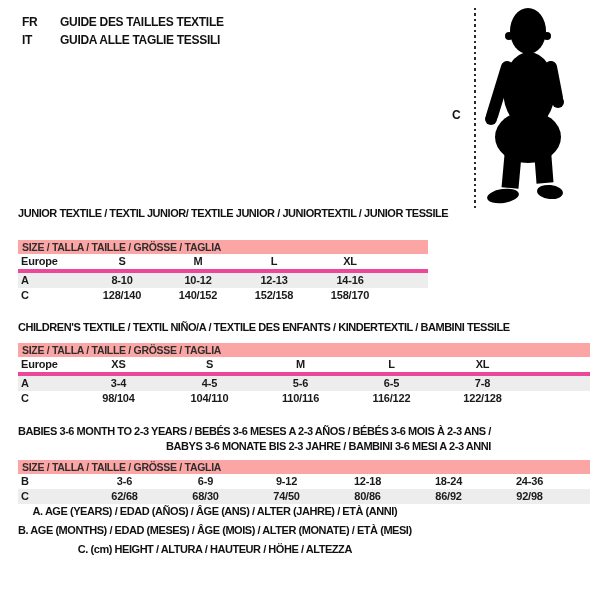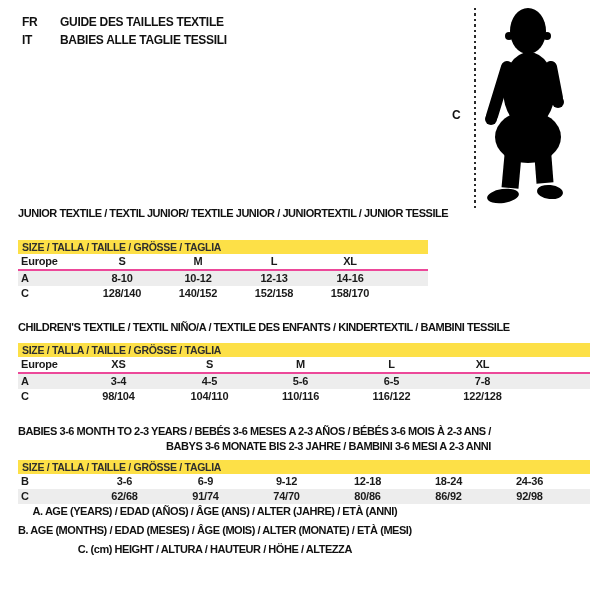--- a/index.html
+++ b/index.html
@@ -21,43 +21,43 @@
   
   .sec-title{position:absolute;left:18px;white-space:nowrap;
     font:700 11px/15px "Liberation Sans",sans-serif;letter-spacing:-0.45px;color:#111;}
   #jr-title{top:206px;}
   #ch-title{top:320px;}
   #bb-title{top:424px;text-align:right;}
   
   .size-table{position:absolute;border-collapse:collapse;table-layout:fixed;
     font:700 11px/1 "Liberation Sans",sans-serif;letter-spacing:-0.2px;color:#1a1a1a;}
   .size-table td{padding:0;margin:0;text-align:center;height:15px;vertical-align:middle;overflow:hidden;}
-  .size-table .band td{background:#fde047;text-align:left;padding-left:4px;height:14px;
+  .size-table .band td{background:#fca5a5;text-align:left;padding-left:4px;height:14px;
     font-size:10.5px;letter-spacing:-0.3px;color:#2e2e2e;}
   .size-table .lab{text-align:left;padding-left:3px;}
-  .size-table .hdr td{border-bottom:2px solid #ec4899;}
+  .size-table .hdr td{border-bottom:4px solid #ec4899;}
   .size-table .shade td{background:#ededed;}
   .t-junior{left:18px;top:240px;width:410px;}
   .t-children{left:18px;top:343px;width:572px;}
   .t-babies{left:18px;top:460px;width:572px;}
   
   .legend{position:absolute;left:18px;top:502px;white-space:nowrap;
     font:700 11px/19px "Liberation Sans",sans-serif;letter-spacing:-0.45px;color:#111;text-align:center;}
 </style>
 </head>
 <body>
 
 <div class="languages">
   <div class="lang-row">
     <span class="lang-code">FR</span>
     <span class="lang-label">GUIDE DES TAILLES TEXTILE</span>
   </div>
   <div class="lang-row">
     <span class="lang-code">IT</span>
-    <span class="lang-label">BABIES ALLE TAGLIE TESSILI</span>
+    <span class="lang-label">GUIDA ALLE TAGLIE TESSILI</span>
   </div>
 </div>
 
 <span class="c-label">C</span>
 <div class="dotted-line"></div>
 <svg class="baby-svg" width="106" height="210" viewBox="0 0 106 210" fill="#000000">
   <ellipse cx="44" cy="27" rx="18" ry="23"></ellipse>
   <circle cx="25" cy="32" r="4"></circle>
   <circle cx="63" cy="32" r="4"></circle>
   <ellipse cx="45" cy="86" rx="26" ry="38"></ellipse>
@@ -183,22 +183,22 @@
       <td>6-9</td>
       <td>9-12</td>
       <td>12-18</td>
       <td>18-24</td>
       <td>24-36</td>
       <td></td>
     </tr>
     <tr class="shade">
       <td class="lab">C</td>
       <td>62/68</td>
-      <td>91/74</td>
-      <td>74/70</td>
+      <td>68/30</td>
+      <td>74/50</td>
       <td>80/86</td>
       <td>86/92</td>
       <td>92/98</td>
       <td></td>
     </tr>
   </tbody>
 </table>
 
 <div class="legend">
   <div>A. AGE (YEARS) / EDAD (AÑOS) / ÂGE (ANS) / ALTER (JAHRE) / ETÀ (ANNI)</div>

